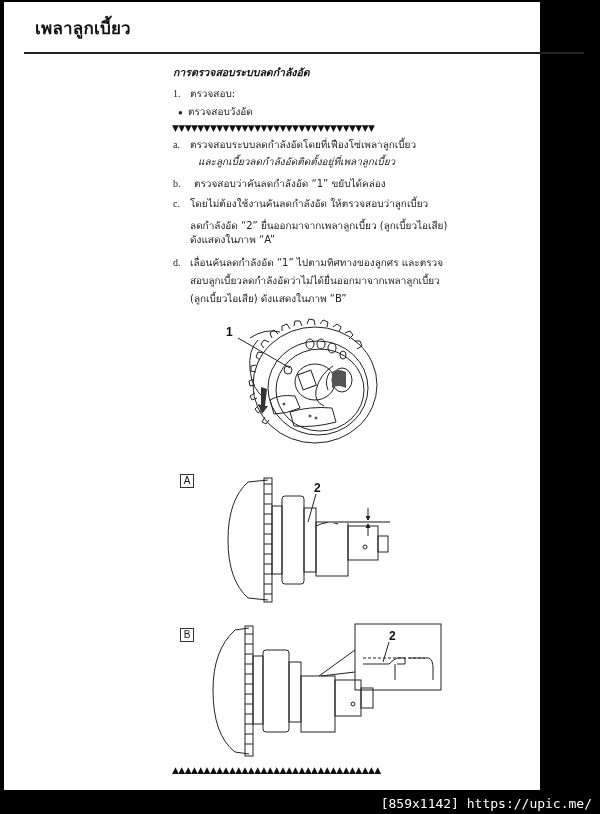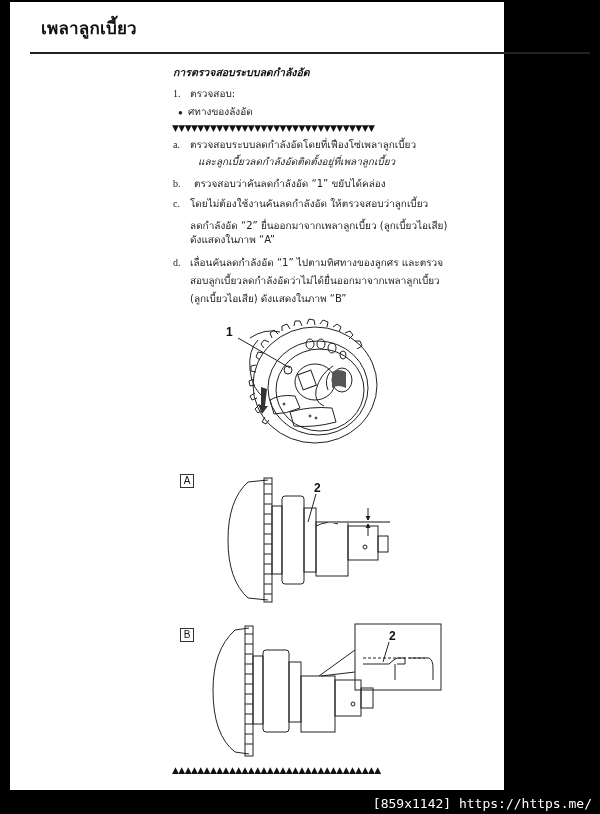--- a/index.html
+++ b/index.html
@@ -1,17 +1,17 @@
 <!DOCTYPE html>
 <html><head>
 <meta charset="utf-8">
 <style>
   html,body{margin:0;padding:0;}
   body{width:600px;height:814px;background:#000;position:relative;overflow:hidden;font-family:"DejaVu Serif","Liberation Serif",serif;}
-  .page{position:absolute;left:10px;top:2px;width:494px;height:788px;background:#fff;}
+  .page{position:absolute;left:4px;top:2px;width:536px;height:788px;background:#fff;}
   .hdr-title{position:absolute;left:31px;top:12px;font-size:17px;color:#111;font-weight:bold;letter-spacing:0.2px;font-family:"DejaVu Sans","Liberation Sans",sans-serif;}
   .hdr-rule{position:absolute;left:20px;top:50px;width:560px;height:2px;background:#222;}
   .sec-title{position:absolute;left:173px;top:64px;font-weight:bold;font-size:10.5px;color:#111;font-family:"DejaVu Sans","Liberation Sans",sans-serif;font-style:italic;}
   .txt{position:absolute;font-size:10px;color:#222;font-family:"DejaVu Sans","Liberation Sans",sans-serif;line-height:19px;white-space:nowrap;}
   .marker{position:absolute;font-size:10px;color:#222;font-family:"Liberation Serif",serif;line-height:19px;}
   .tri-row{position:absolute;font-size:9px;letter-spacing:-0.6px;color:#111;white-space:nowrap;font-family:"DejaVu Sans",sans-serif;}
   .fig{position:absolute;}
   .callout{font-family:"Liberation Sans",sans-serif;font-weight:bold;font-size:12px;fill:#111;}
   .boxlabel{position:absolute;width:12px;height:12px;border:1px solid #333;font-size:10px;line-height:12px;text-align:center;font-family:"Liberation Sans",sans-serif;color:#111;}
   .footer{position:absolute;right:8px;bottom:3px;color:#fff;font-size:13px;font-family:"DejaVu Sans Mono","Liberation Mono",monospace;}
@@ -23,21 +23,21 @@
   <div class="hdr-title">เพลาลูกเบี้ยว</div>
   <div class="hdr-rule"></div>
 </div>
 
 <div class="sec-title">การตรวจสอบระบบลดกำลังอัด</div>
 
 <span class="marker" style="left:173px;top:84px;">1.</span>
 <span class="txt" style="left:190px;top:84px;">ตรวจสอบ:</span>
 
 <span class="marker" style="left:178px;top:103px;font-size:8px;">●</span>
-<span class="txt" style="left:188px;top:102px;">ศทางของลังอัด</span>
+<span class="txt" style="left:188px;top:102px;">ตรวจสอบวังอัด</span>
 
 <div class="tri-row" style="left:172px;top:123px;">▼▼▼▼▼▼▼▼▼▼▼▼▼▼▼▼▼▼▼▼▼▼▼▼▼▼▼▼▼▼▼▼</div>
 
 <span class="marker" style="left:173px;top:135px;">a.</span>
 <span class="txt" style="left:190px;top:135px;">ตรวจสอบระบบลดกำลังอัดโดยที่เฟืองโซ่เพลาลูกเบี้ยว</span>
 <span class="txt" style="left:198px;top:152px;font-style:italic;">และลูกเบี้ยวลดกำลังอัดติดตั้งอยู่ที่เพลาลูกเบี้ยว</span>
 
 <span class="marker" style="left:173px;top:174px;">b.</span>
 <span class="txt" style="left:194px;top:174px;">ตรวจสอบว่าคันลดกำลังอัด “1” ขยับได้คล่อง</span>
 
@@ -147,13 +147,13 @@
     <path d="M158 44 H184 Q188 40 192 38 H200 V44 H192"></path>
     <path d="M190 44 V60"></path>
     <path d="M204 38 H224 Q228 40 228 48 V60"></path>
     <line x1="184" y1="22" x2="178" y2="42"></line>
   </g>
   <text x="184" y="20" class="callout">2</text>
 </svg>
 
 <div class="tri-row" style="left:172px;top:765px;">▲▲▲▲▲▲▲▲▲▲▲▲▲▲▲▲▲▲▲▲▲▲▲▲▲▲▲▲▲▲▲▲▲</div>
 
-<div class="footer">[859x1142] https://https.me/</div>
+<div class="footer">[859x1142] https://upic.me/</div>
 
 </body></html>

